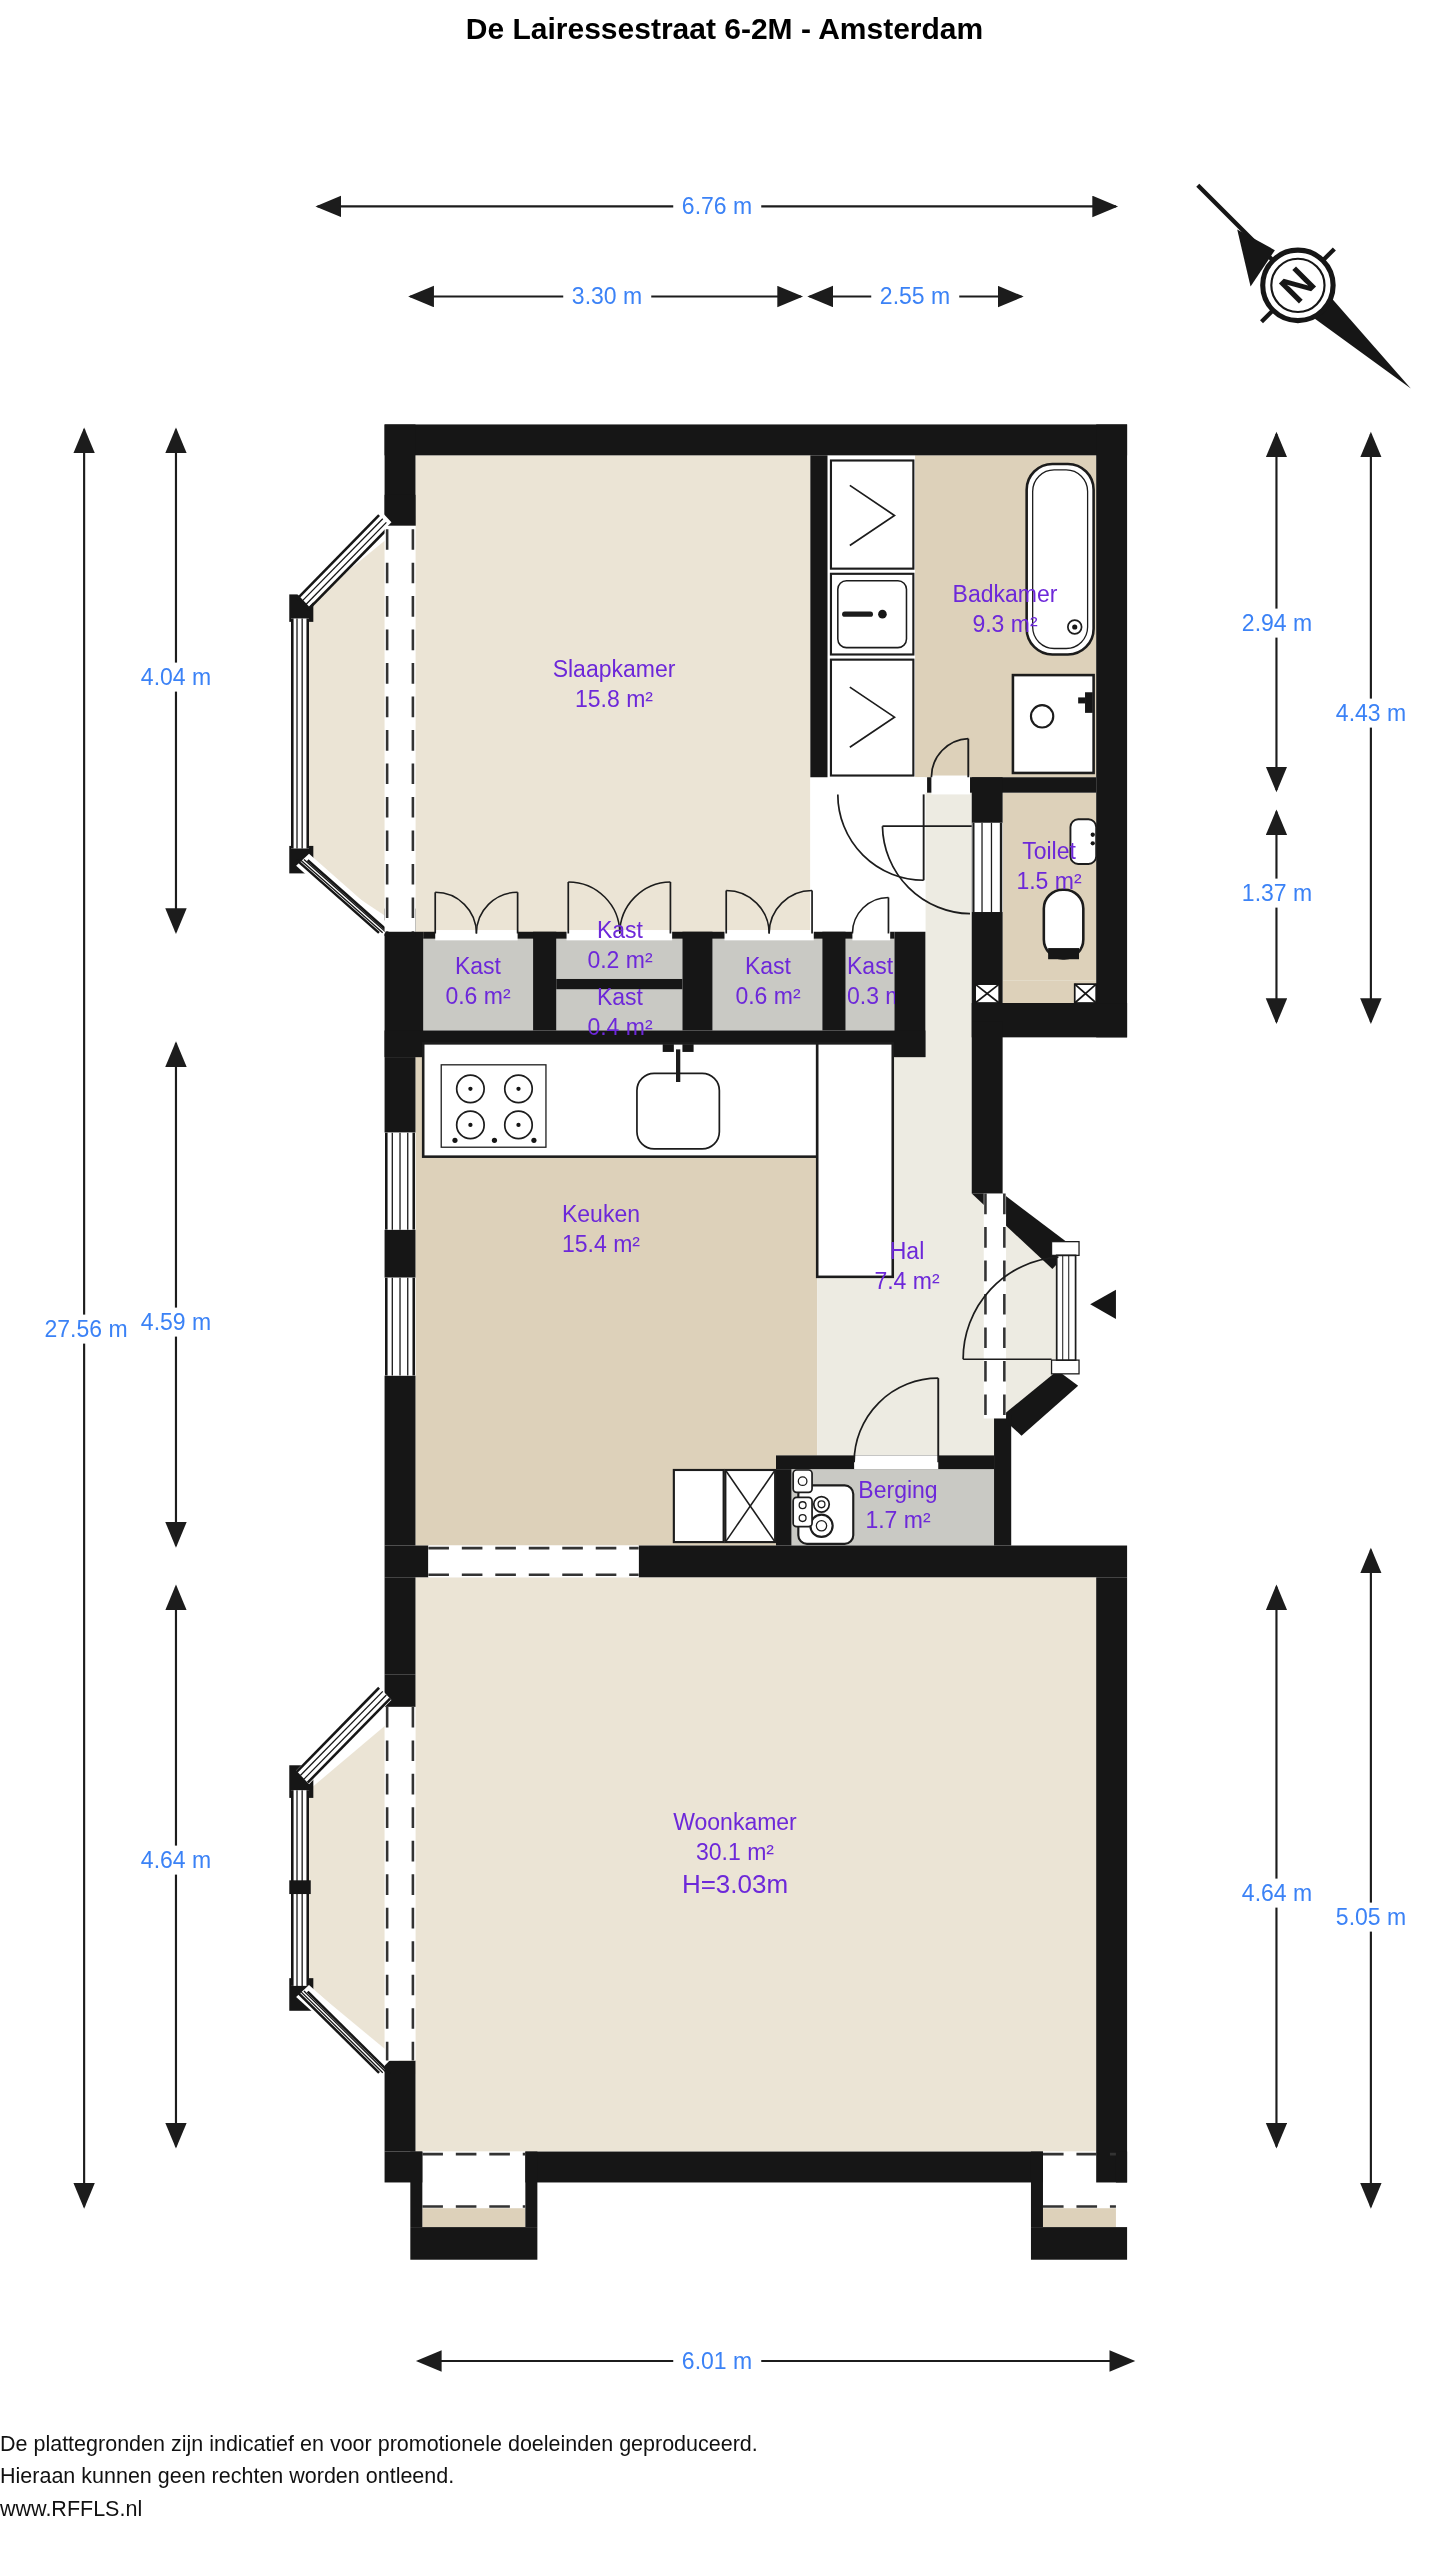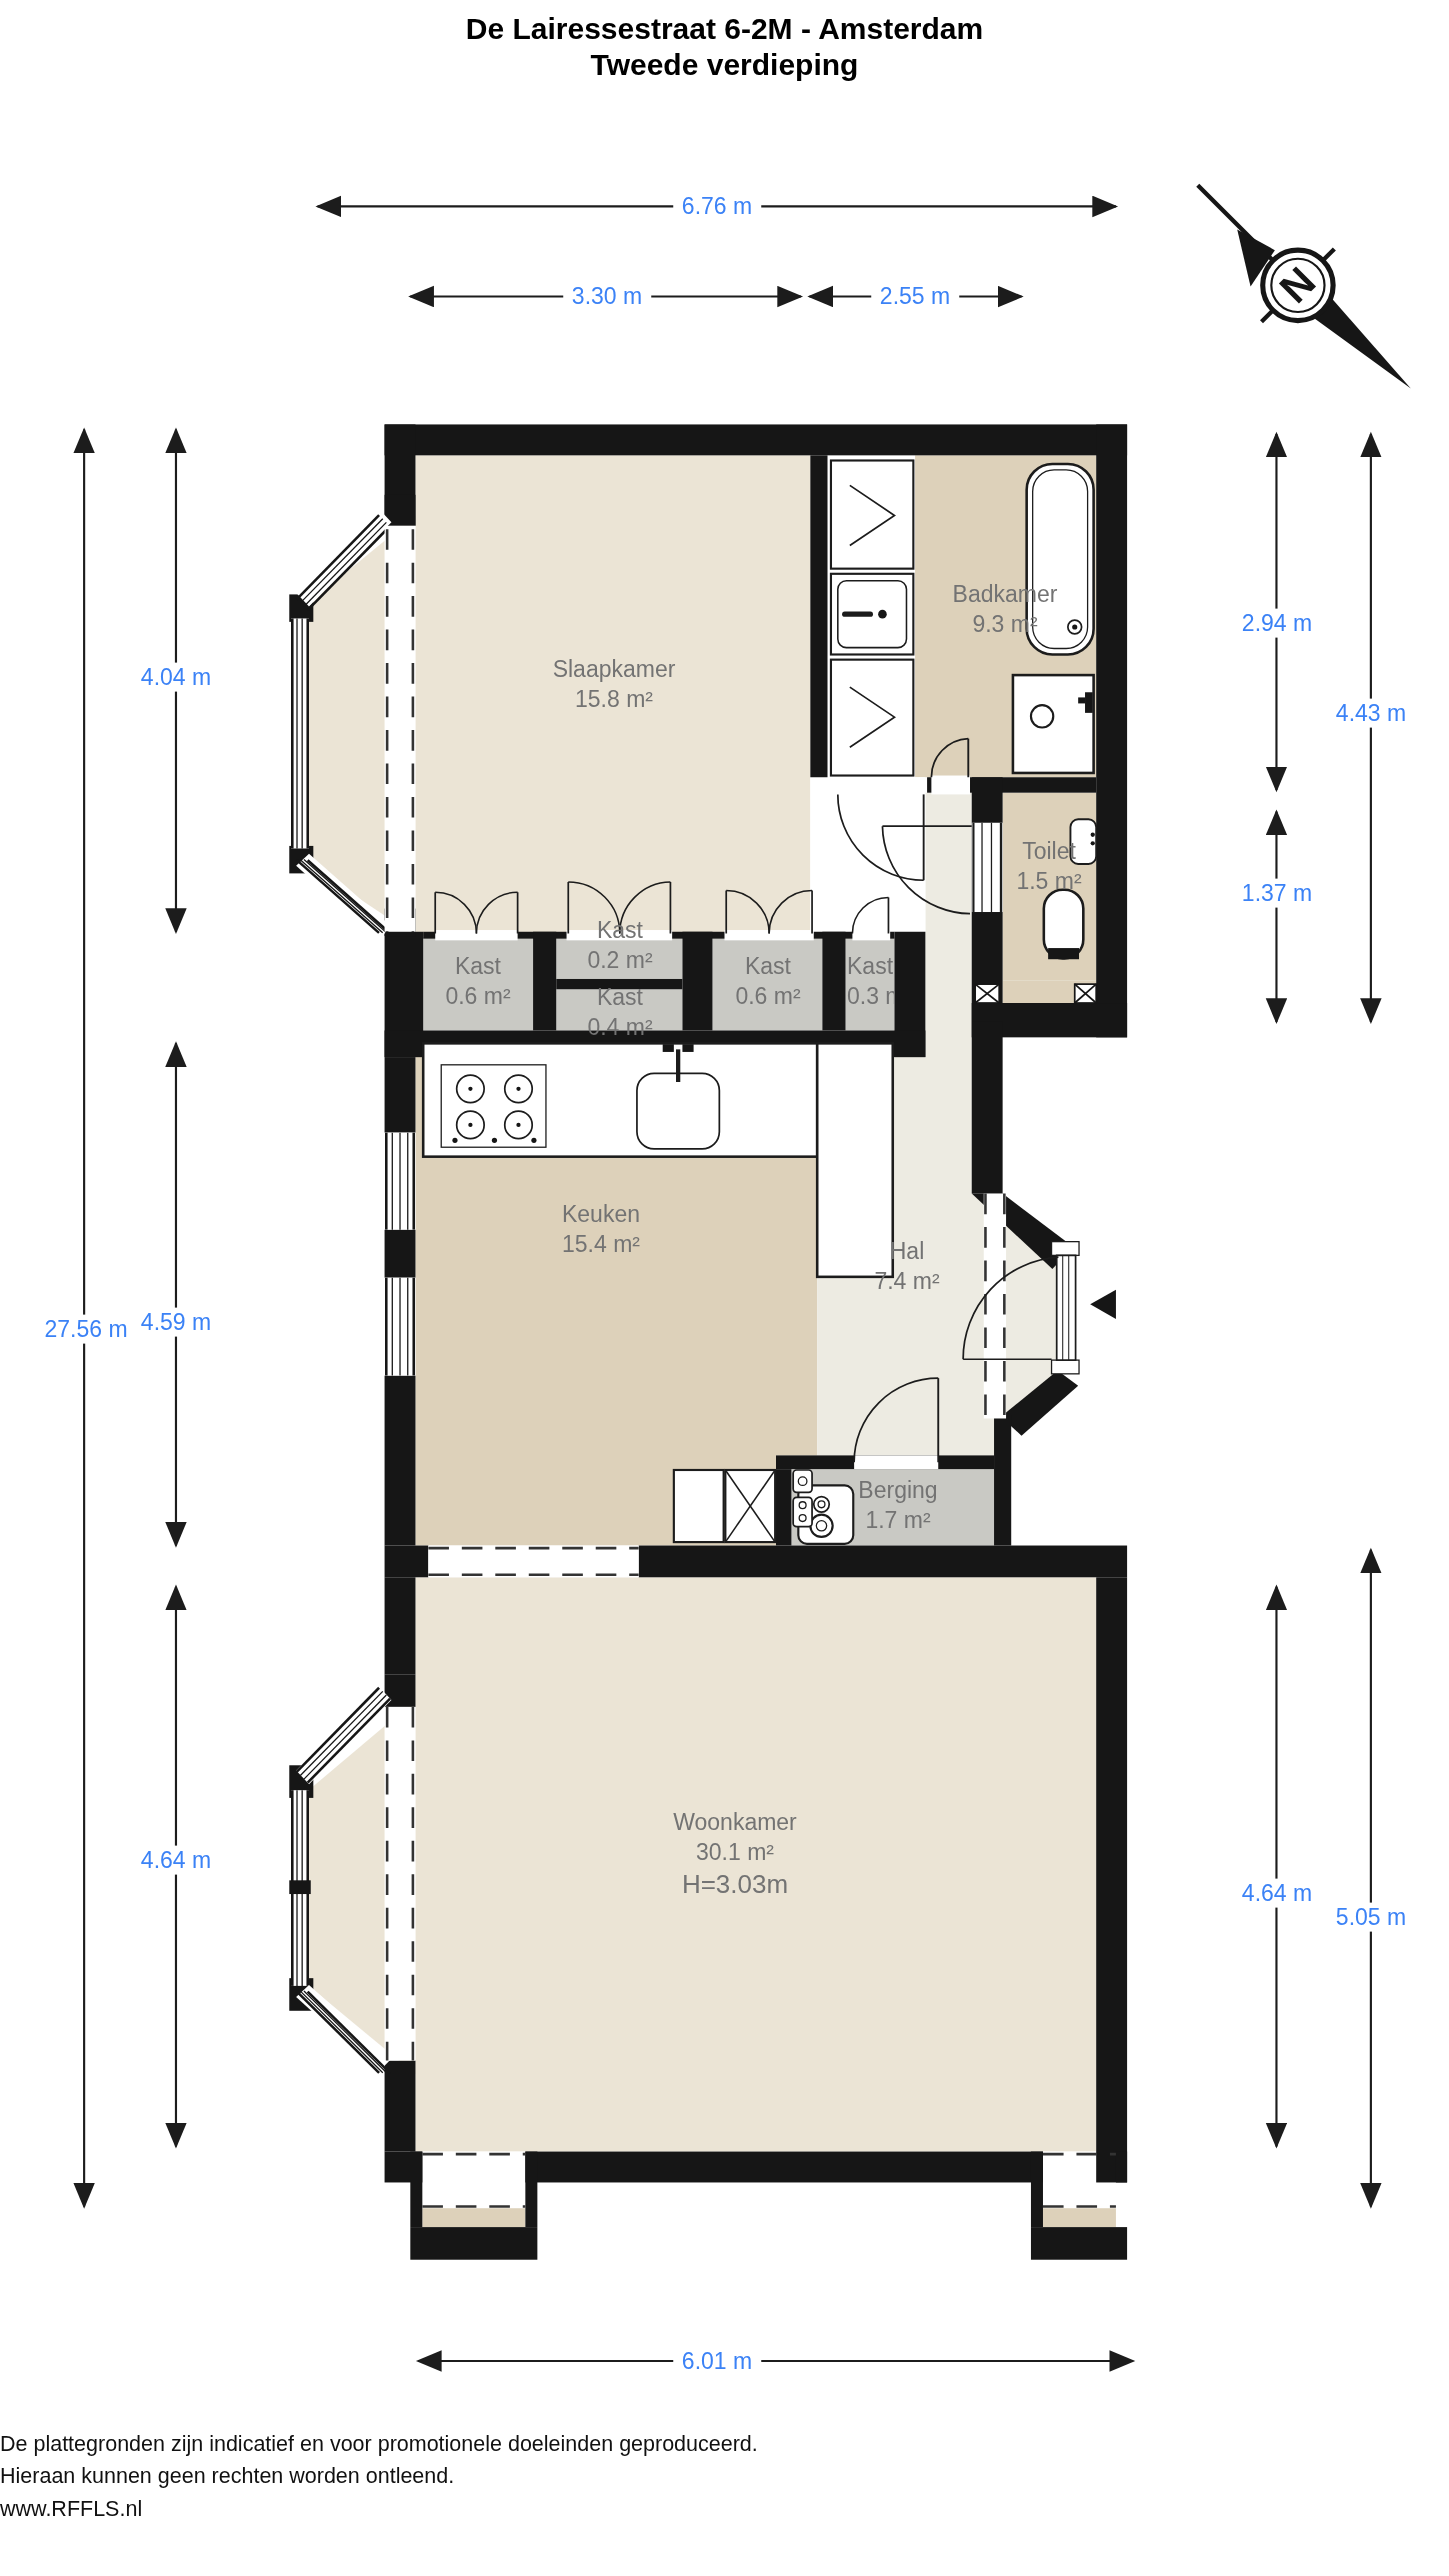--- a/index.html
+++ b/index.html
@@ -2,36 +2,35 @@
 <html style="font-size:13.7px"><head>
 <meta charset="utf-8">
 <style>
   html,body{margin:0;padding:0;background:#fff;}
   .page{position:relative;width:1449px;height:2576px;background:#ffffff;
         font-family:"Liberation Sans","DejaVu Sans",sans-serif;color:#1b1b1b;overflow:hidden;}
   .plan-svg{position:absolute;left:0;top:0;width:1449px;height:2576px;}
   .title{position:absolute;left:0;right:0;text-align:center;font-weight:bold;font-size:30px;color:#000000;}
   .t1{top:12px;} .t2{top:48px;}
   .lbl{position:absolute;transform:translate(-50%,-50%);text-align:center;
-       font-size:23px;line-height:1.3;color:#737373;white-space:nowrap;}
+       font-size:23px;line-height:1.3;color:#6d28d9;white-space:nowrap;}
   .lbl .sub{font-size:23px;}
   .lbl .h{font-size:26px;}
   .lbl-clip{transform:translate(0,-50%);text-align:left;width:48px;overflow:hidden;}
   .dim{position:absolute;transform:translate(-50%,-50%);background:#ffffff;
        padding:0.9px 8.6px;font-size:23px;color:#3b82f6;white-space:nowrap;}
   .footer{position:absolute;left:0;right:0;text-align:left;font-size:21.5px;color:#111;}
   .f1{top:2432px;} .f2{top:2464px;} .f3{top:2497px;}
 </style>
 </head>
 <body>
 
 <div class="page">
 
   <div class="title t1">De Lairessestraat 6-2M - Amsterdam</div>
-  <div class="title t2">Tweede verdieping</div>
 
   <svg class="plan-svg" viewBox="0 0 1688 3000" xmlns="http://www.w3.org/2000/svg">
     <defs>
       <marker id="arr" markerWidth="13" markerHeight="11" refX="11" refY="5" orient="auto-start-reverse">
         <path d="M0,0 L12,5 L0,10 z" fill="#1c1c1c"></path>
       </marker>
     </defs>
 
     <g>
 

